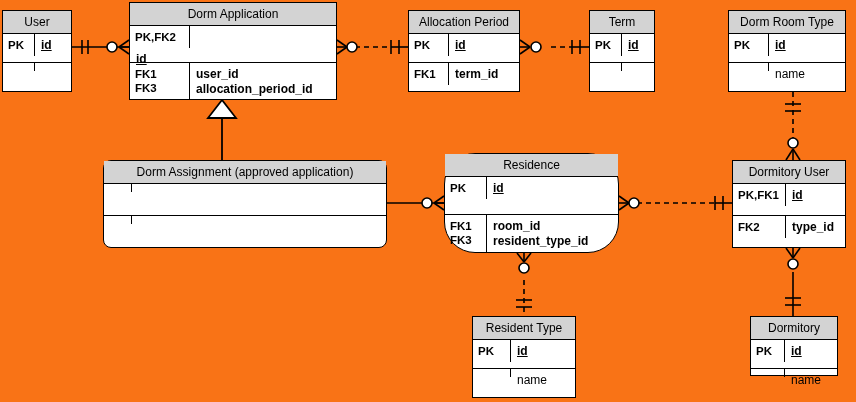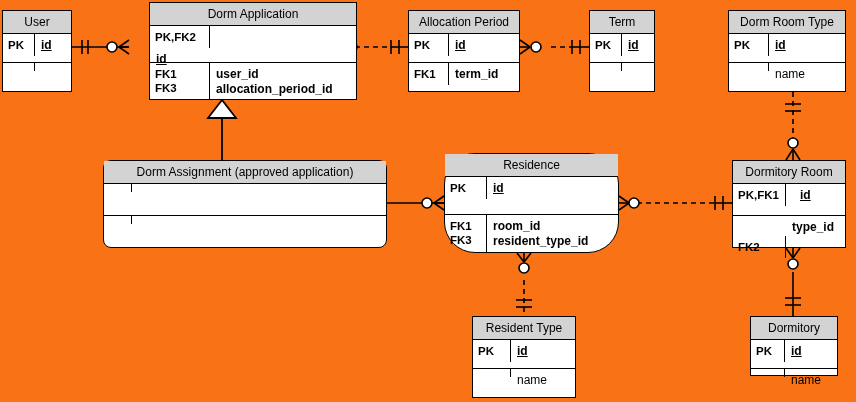--- a/index.html
+++ b/index.html
@@ -181,21 +181,21 @@
         <div class="ent-title">User</div>
         <div class="ent-row" style="height: 29px;">
           <div class="cell-key" style="width: 32px;">PK</div>
           <div class="cell-attr pk">id</div>
         </div>
         <div class="ent-row" style="height: 29px;">
           <div class="cell-key" style="width: 32px;"></div>
           <div class="cell-attr plain"></div>
         </div>
       </div>
-      <div class="entity" style="left: 129px; top: 2px; width: 208px; height: 98px; margin-left: 20px;">
+      <div class="entity" style="left: 129px; top: 2px; width: 208px; height: 98px;">
         <div class="ent-title">Dorm Application</div>
         <div class="ent-row" style="height: 37px; flex-direction: column;">
           <div class="cell-key" style="width: 60px;">PK,FK2</div>
           <div class="cell-attr pk">id</div>
         </div>
         <div class="ent-row" style="height: 37px;">
           <div class="cell-key" style="width: 60px;">FK1
 FK3</div>
           <div class="cell-attr bold">user_id
 allocation_period_id</div>
@@ -252,27 +252,27 @@
           <div class="cell-attr pk">id</div>
         </div>
         <div class="ent-row" style="height: 38px;">
           <div class="cell-key" style="width: 42px;">FK1
 FK3</div>
           <div class="cell-attr bold">room_id
 resident_type_id</div>
         </div>
       </div>
       <div class="entity" style="left: 732px; top: 160px; width: 114px; height: 88px;">
-        <div class="ent-title">Dormitory Room</div>
-        <div class="ent-row" style="height: 32px; gap: 8px;">
+        <div class="ent-title">Dormitory User</div>
+        <div class="ent-row" style="height: 32px;">
           <div class="cell-key" style="width: 53px;">PK,FK1</div>
           <div class="cell-attr pk">id</div>
         </div>
         <div class="ent-row" style="height: 32px;">
-          <div class="cell-key" style="width: 53px; margin-top: 20px;">FK2</div>
+          <div class="cell-key" style="width: 53px;">FK2</div>
           <div class="cell-attr bold">type_id</div>
         </div>
       </div>
       <div class="entity" style="left: 472px; top: 316px; width: 104px; height: 82px;">
         <div class="ent-title">Resident Type</div>
         <div class="ent-row" style="height: 29px;">
           <div class="cell-key" style="width: 38px;">PK</div>
           <div class="cell-attr pk">id</div>
         </div>
         <div class="ent-row" style="height: 29px;">

